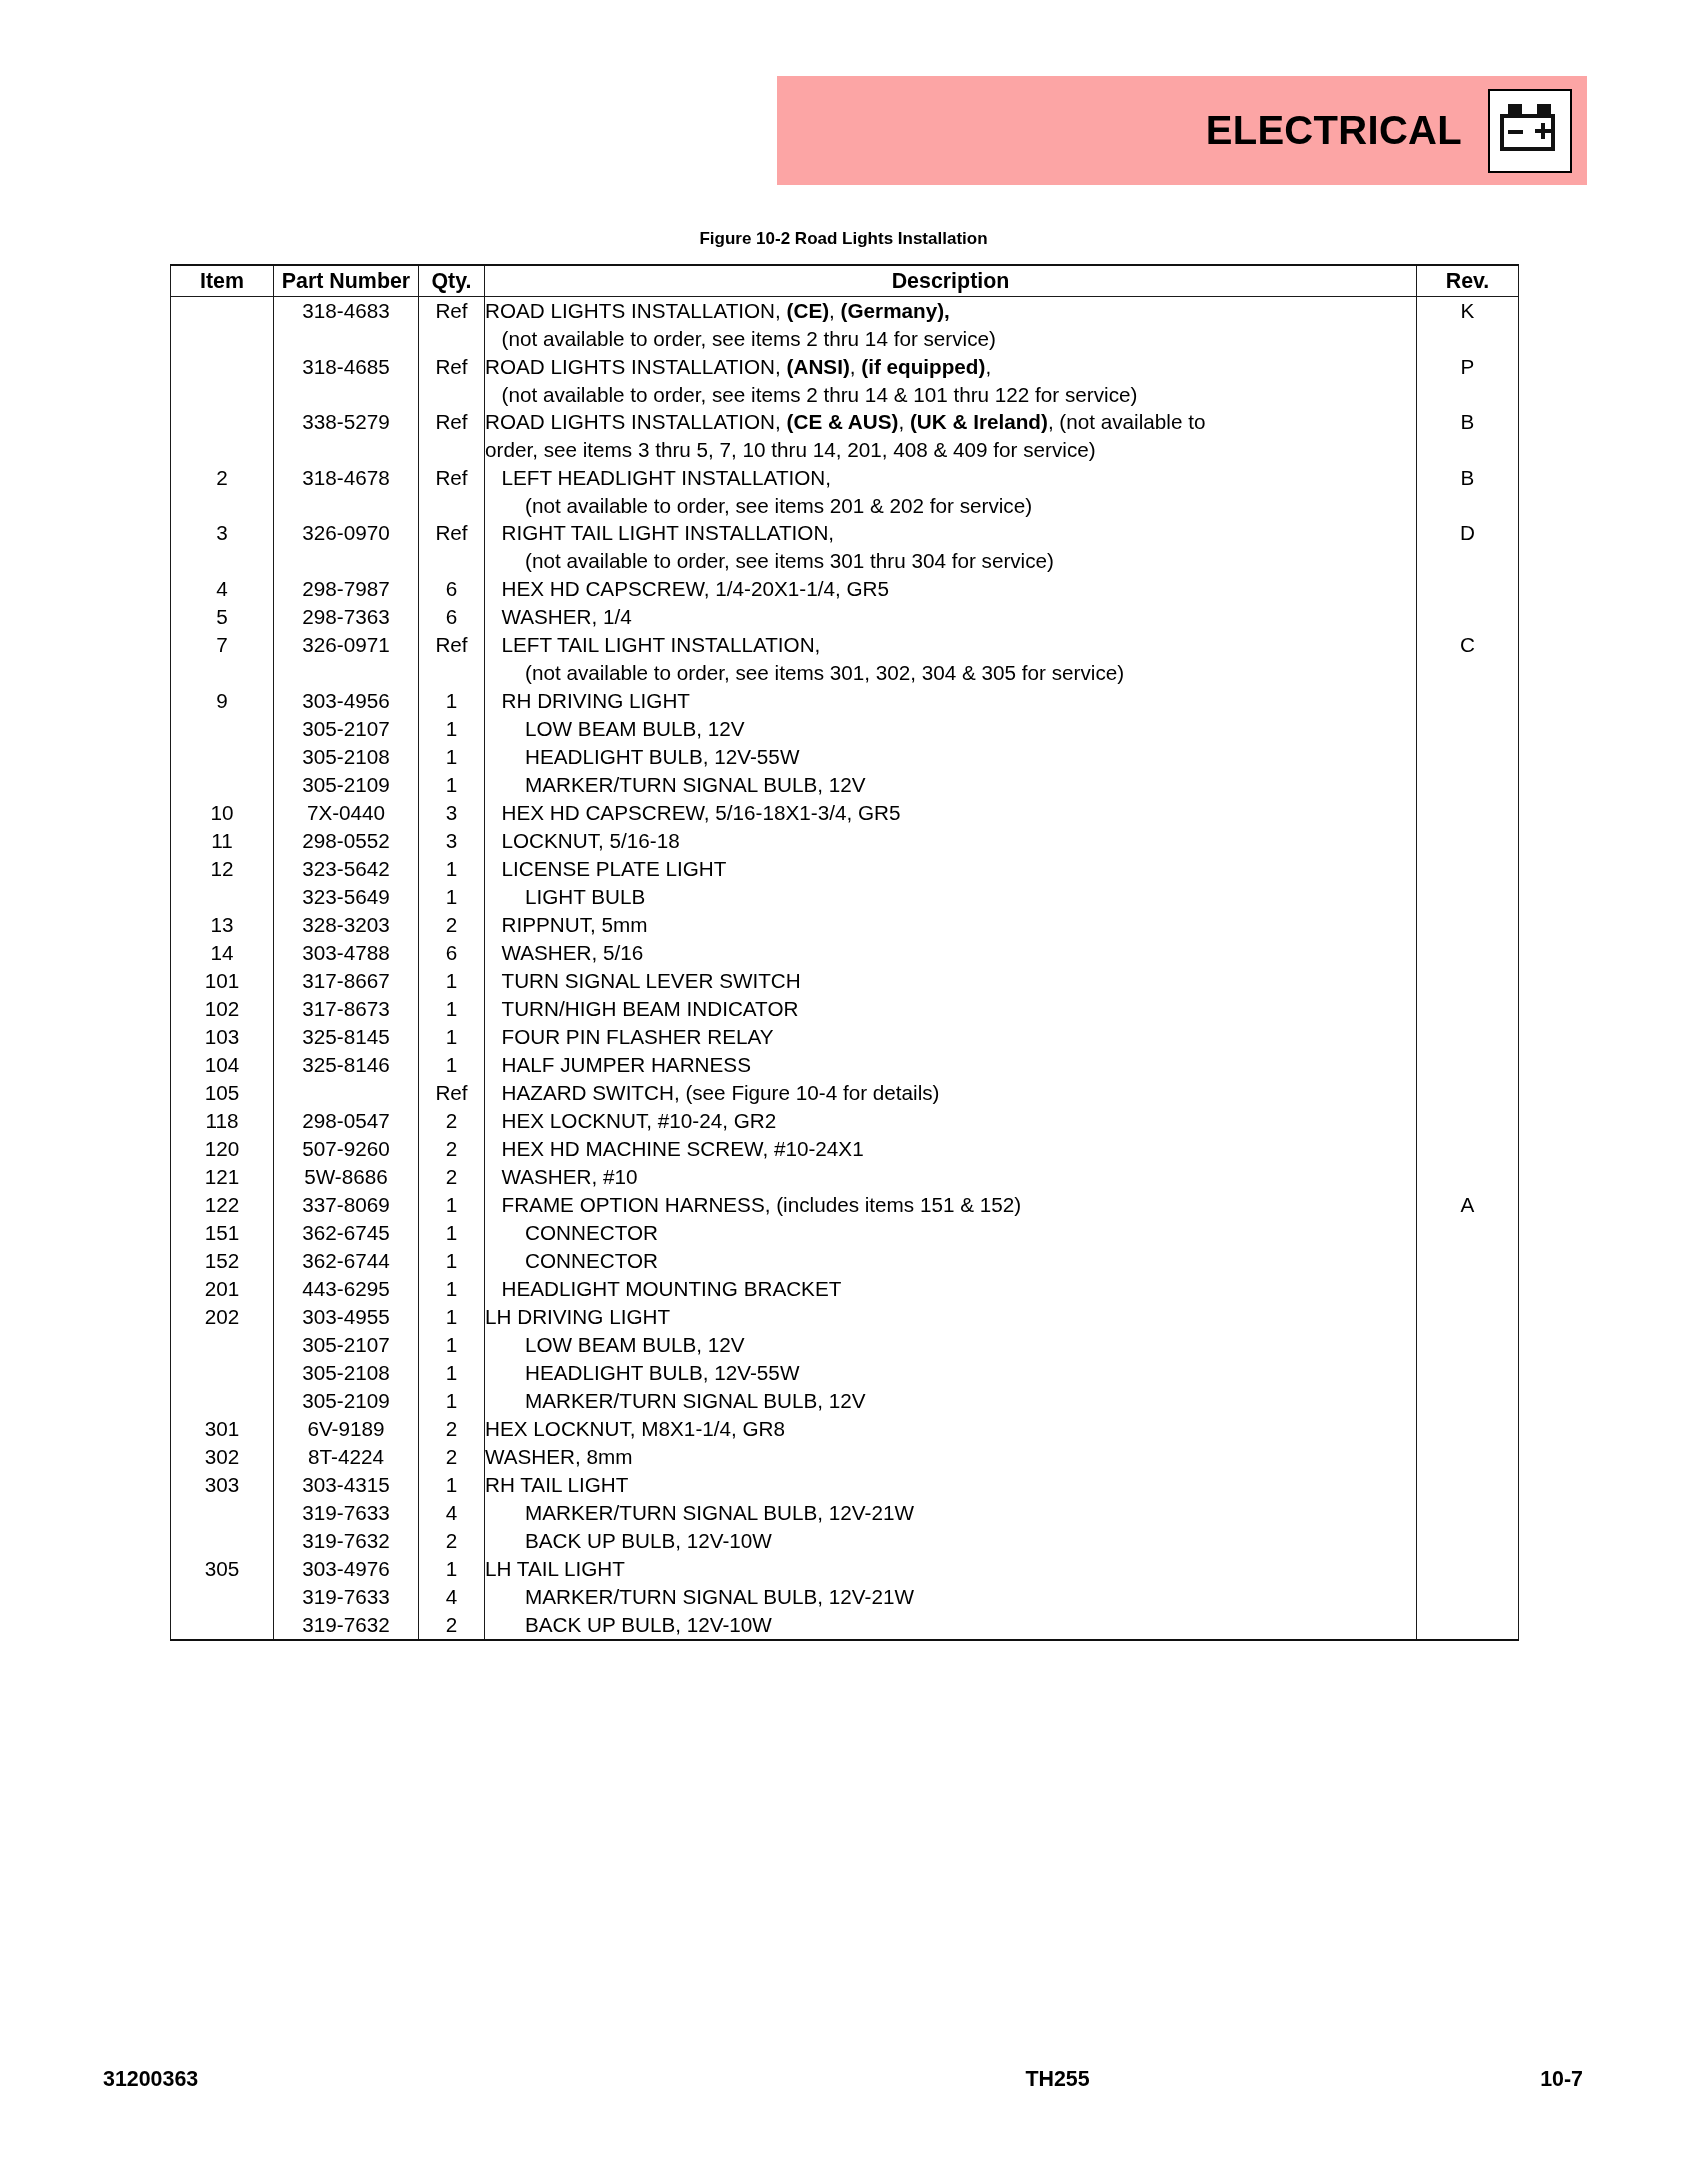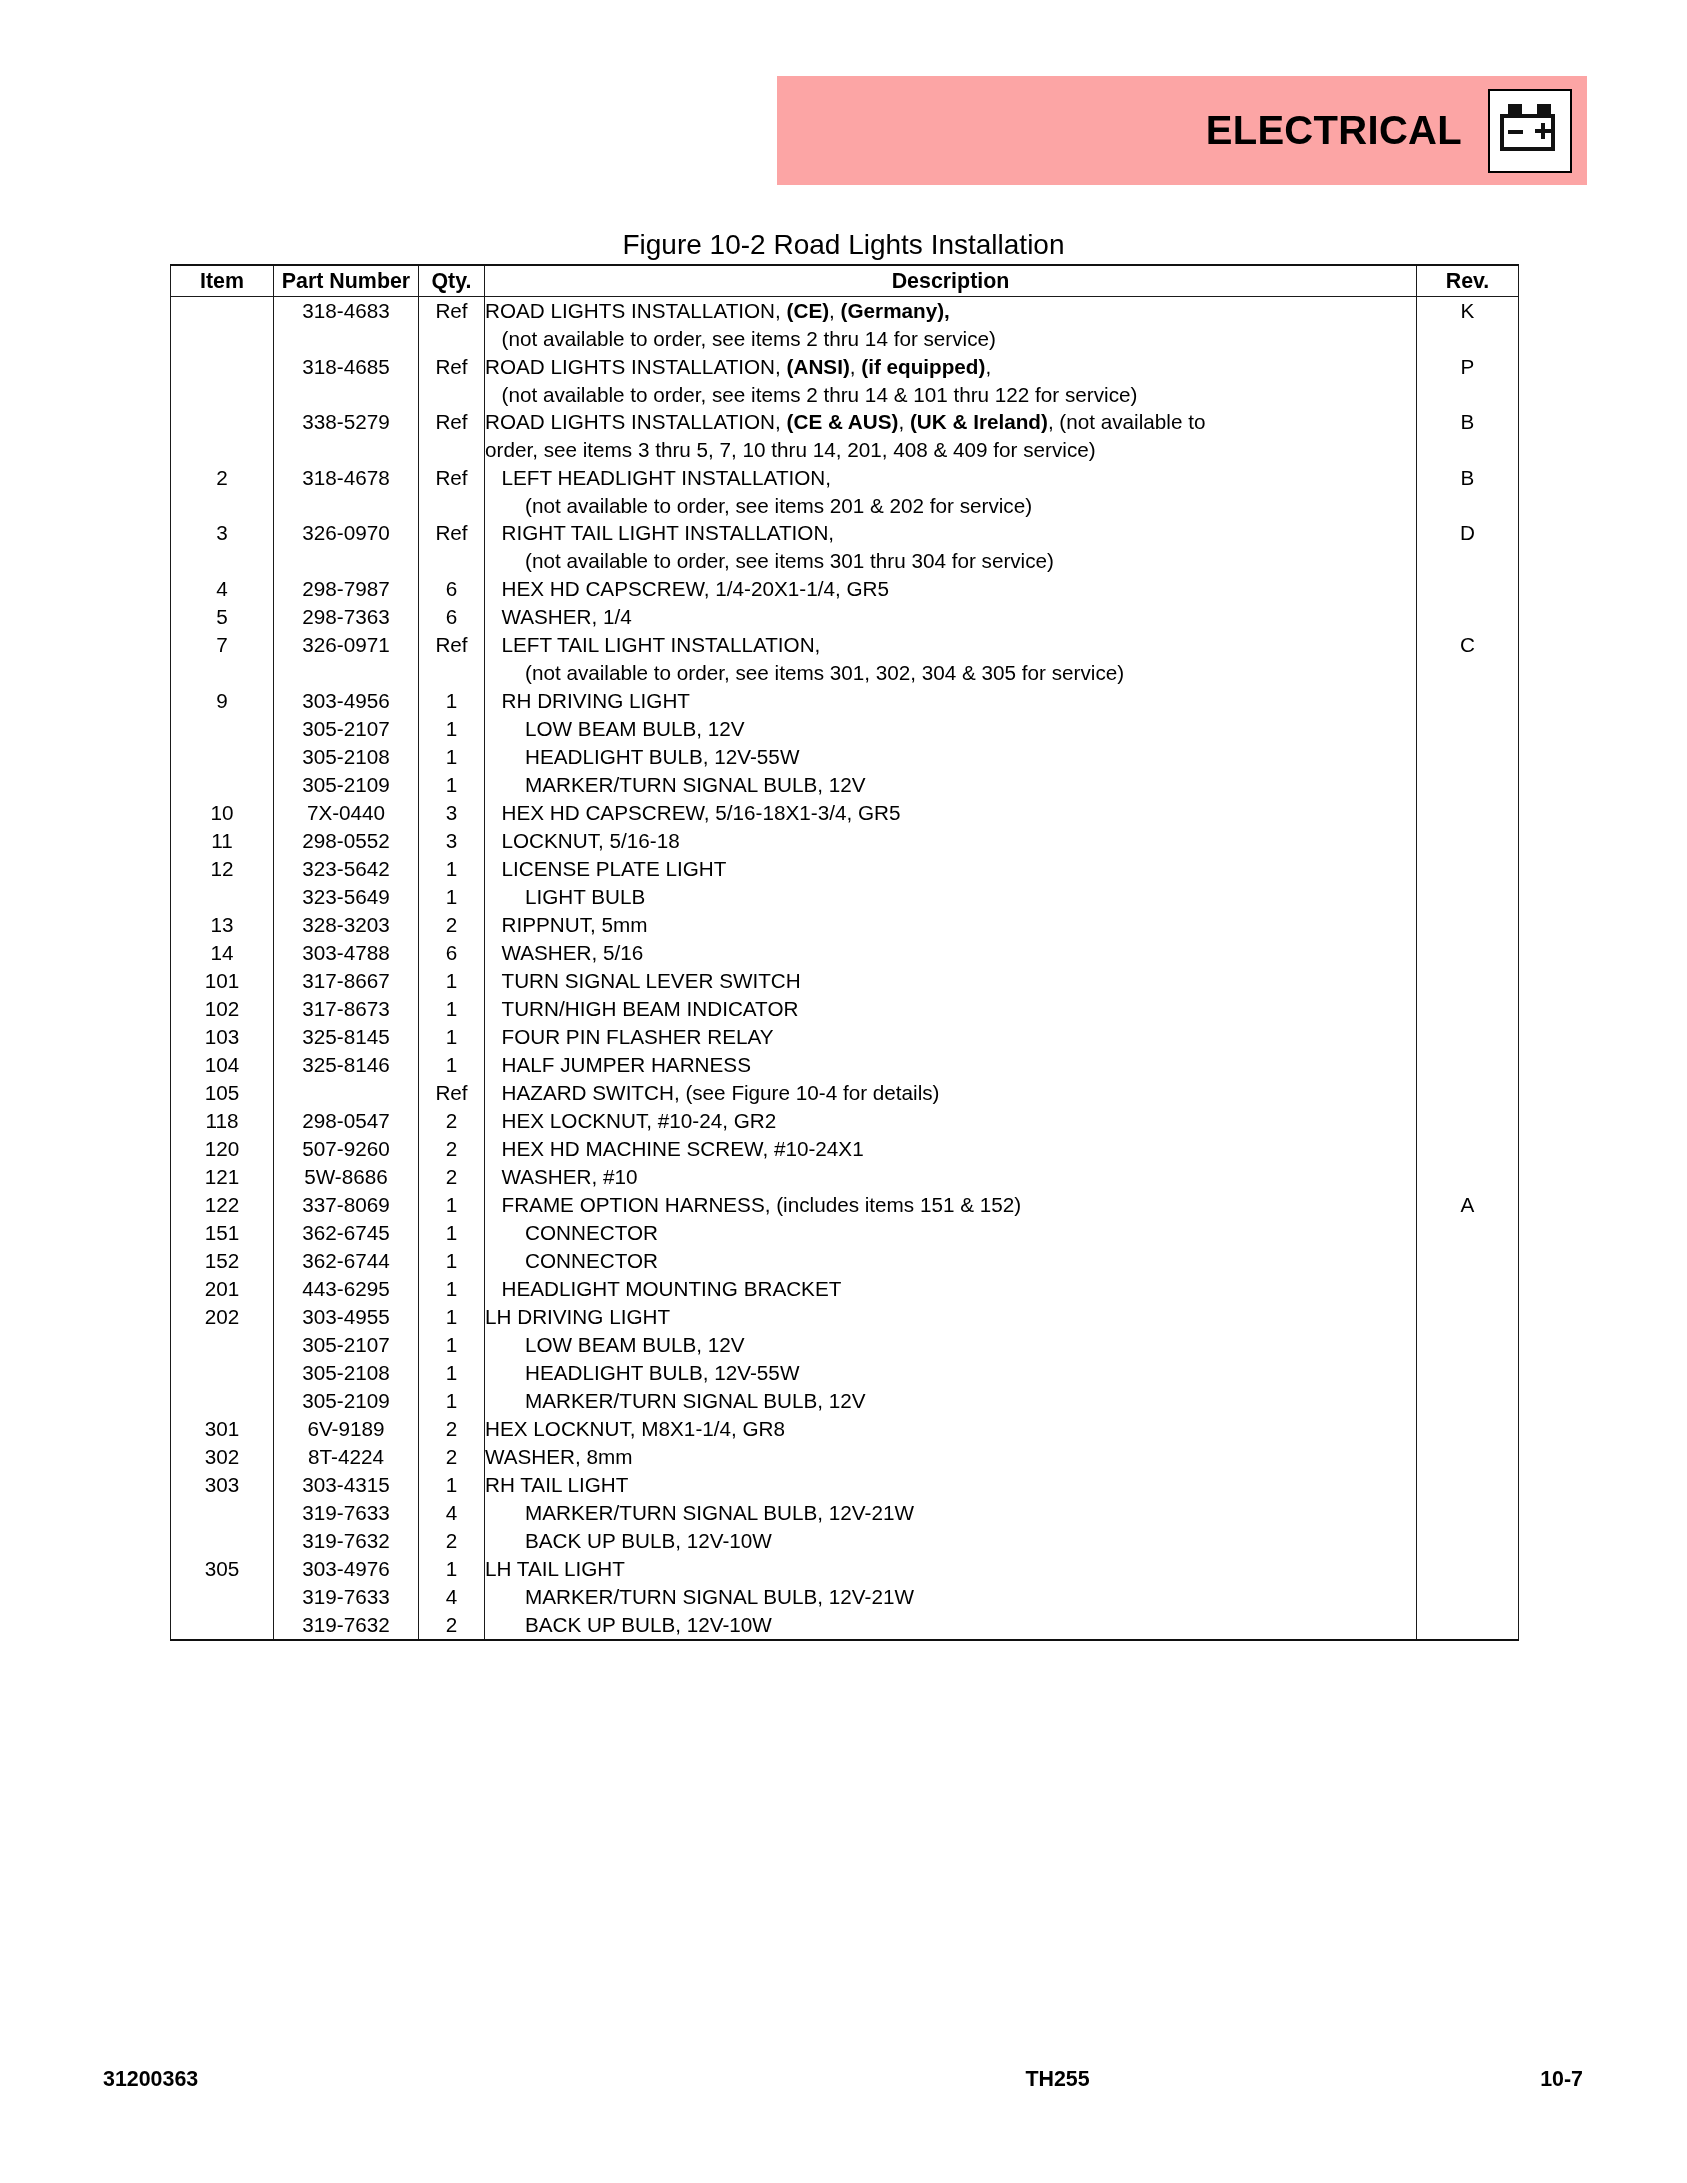--- a/index.html
+++ b/index.html
@@ -72,22 +72,22 @@
   }
   .batt-plus::before{ left:0; top:6.2px; width:16.5px; height:4.1px; }
   .batt-plus::after{ left:6.2px; top:0; width:4.1px; height:16.5px; }
 
   
   .figure-title{
     position:absolute;
     left:0; top:229px;
     width:1687px;
     text-align:center;
-    font-size:28px;
-    font-weight:normal;
+    font-size:17px;
+    font-weight:bold;
   }
 
   
   .parts-table-wrap{
     position:absolute;
     left:170px; top:264px;
     width:1349px;
   }
   table.parts{
     border-collapse:collapse;

